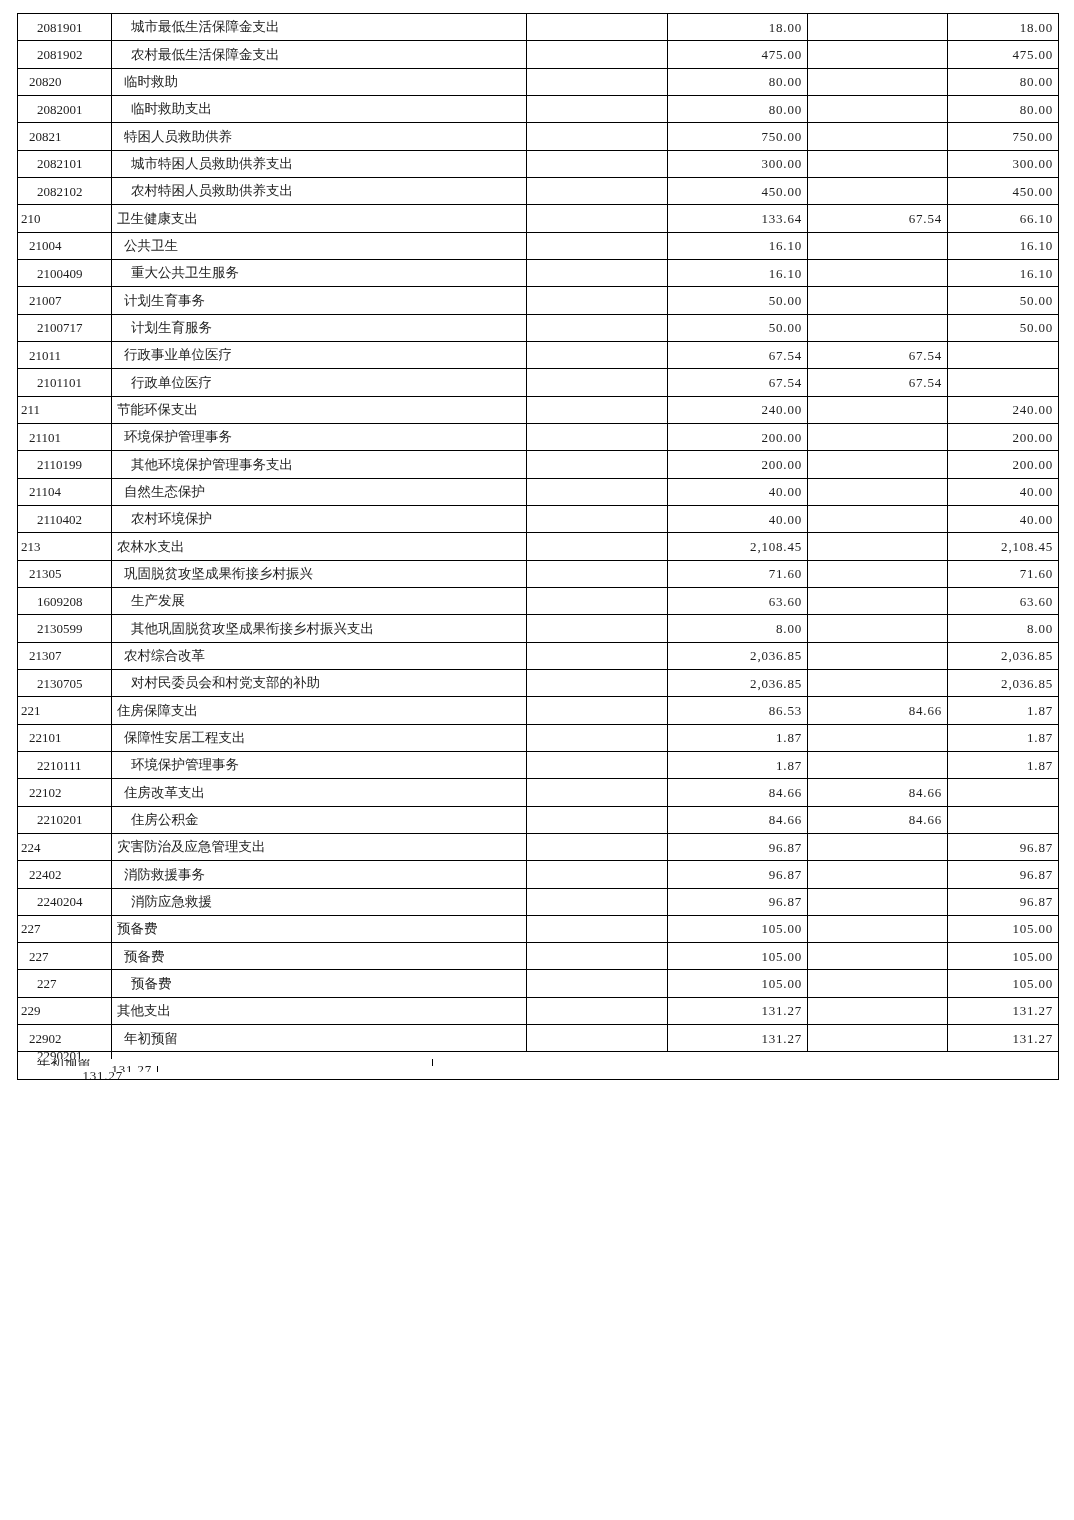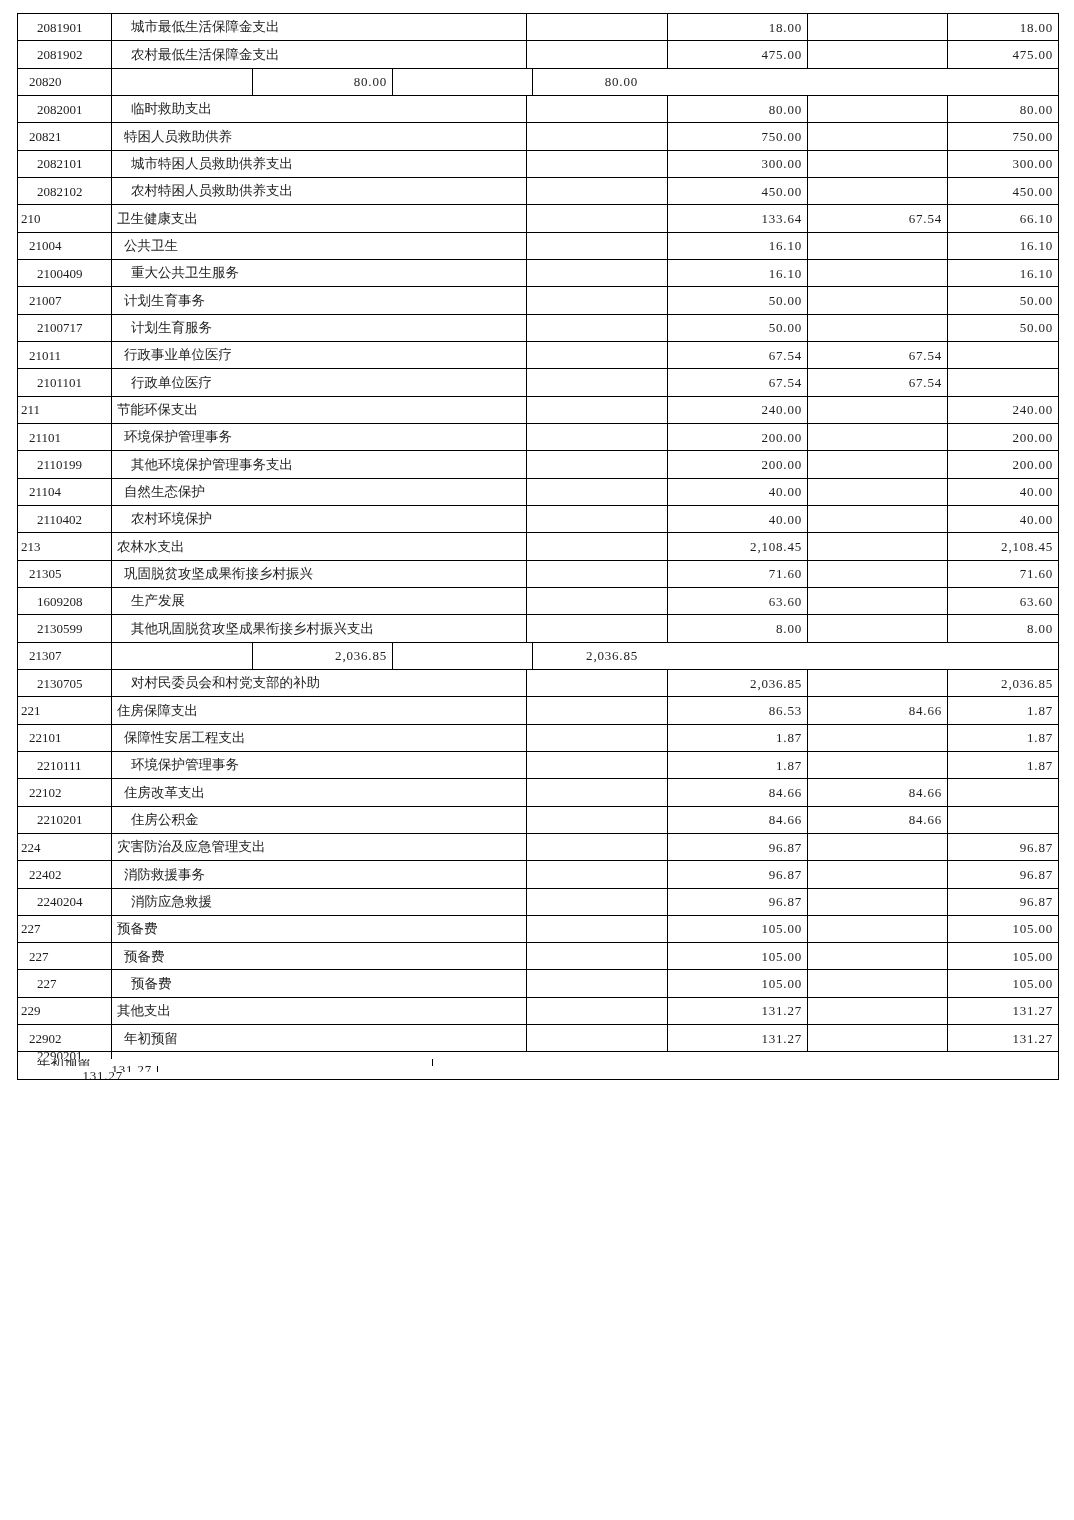--- a/index.html
+++ b/index.html
@@ -83,20 +83,21 @@
     <div class="cell c-code ind-code-3">2081902</div>
     <div class="cell c-name ind-name-3">农村最低生活保障金支出</div>
     <div class="cell c-blank"></div>
     <div class="cell c-num c-v1">475.00</div>
     <div class="cell c-num c-v2"></div>
     <div class="cell c-num c-v3">475.00</div>
   </div>
 
   <div class="row">
     <div class="cell c-code ind-code-2">20820</div>
+    <div class="cell c-name ind-name-2">临时救助</div>
     <div class="cell c-blank"></div>
     <div class="cell c-num c-v1">80.00</div>
     <div class="cell c-num c-v2"></div>
     <div class="cell c-num c-v3">80.00</div>
   </div>
 
   <div class="row">
     <div class="cell c-code ind-code-3">2082001</div>
     <div class="cell c-name ind-name-3">临时救助支出</div>
     <div class="cell c-blank"></div>
@@ -271,20 +272,21 @@
     <div class="cell c-code ind-code-3">2130599</div>
     <div class="cell c-name ind-name-3">其他巩固脱贫攻坚成果衔接乡村振兴支出</div>
     <div class="cell c-blank"></div>
     <div class="cell c-num c-v1">8.00</div>
     <div class="cell c-num c-v2"></div>
     <div class="cell c-num c-v3">8.00</div>
   </div>
 
   <div class="row">
     <div class="cell c-code ind-code-2">21307</div>
+    <div class="cell c-name ind-name-2">农村综合改革</div>
     <div class="cell c-blank"></div>
     <div class="cell c-num c-v1">2,036.85</div>
     <div class="cell c-num c-v2"></div>
     <div class="cell c-num c-v3">2,036.85</div>
   </div>
 
   <div class="row">
     <div class="cell c-code ind-code-3">2130705</div>
     <div class="cell c-name ind-name-3">对村民委员会和村党支部的补助</div>
     <div class="cell c-blank"></div>

